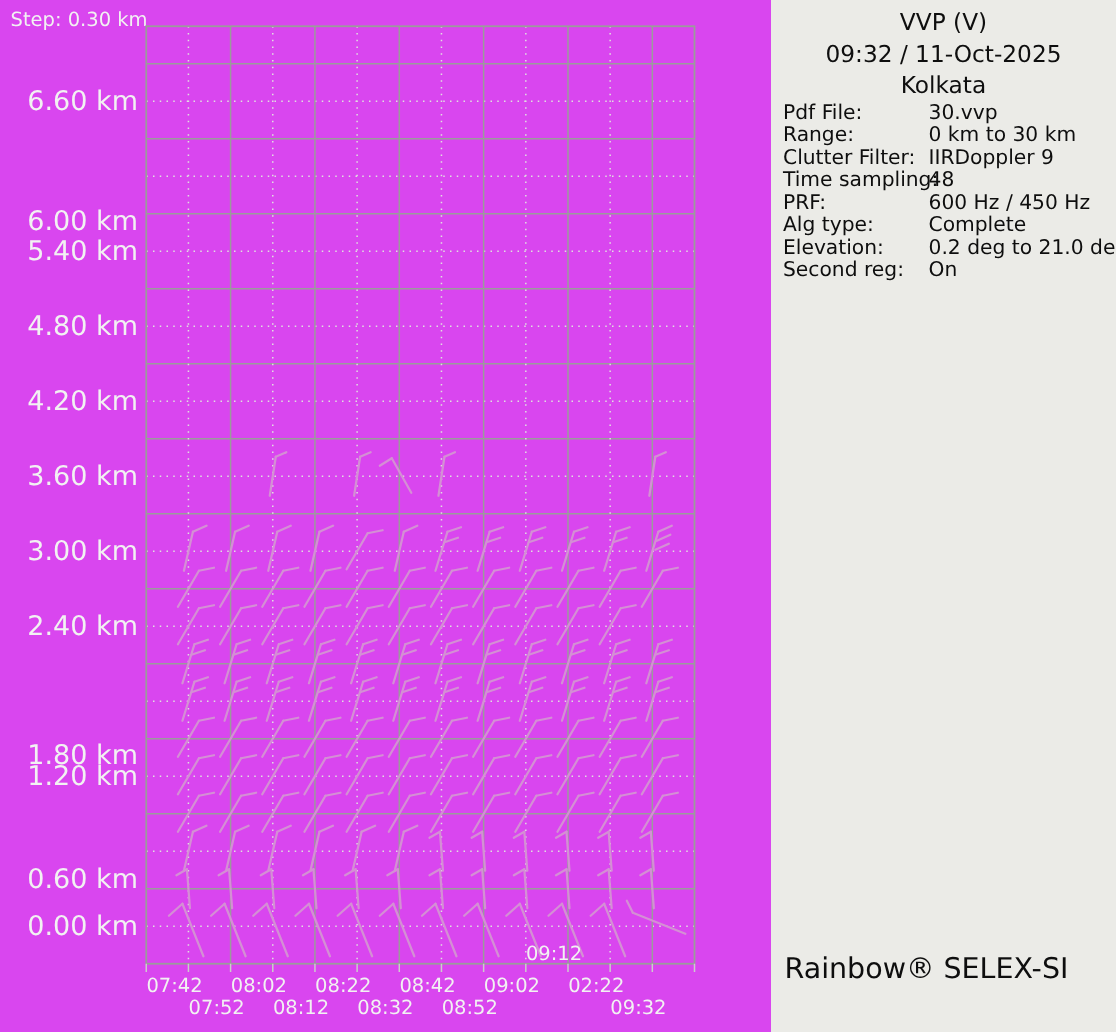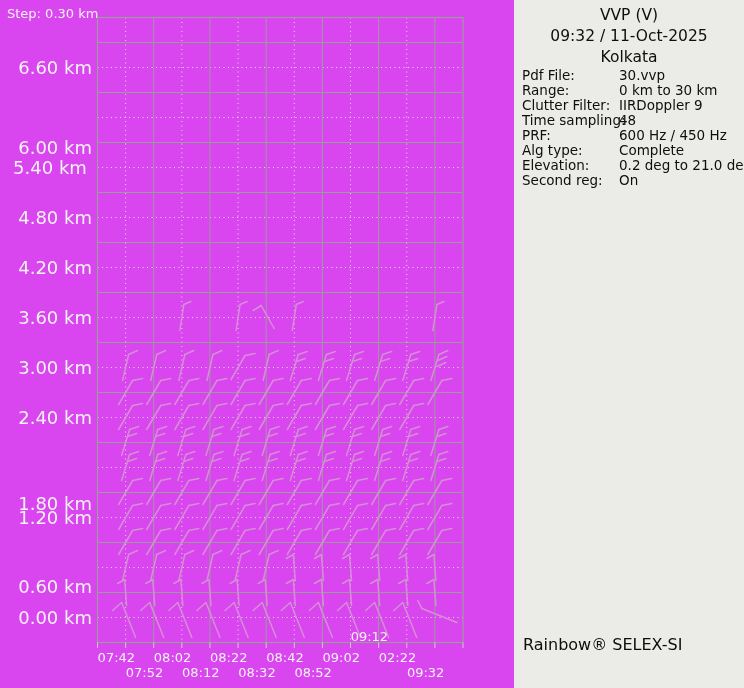--- a/index.html
+++ b/index.html
@@ -31,21 +31,21 @@
   .panel-header{
     margin-top:5px;text-align:center;font-size:15.5px;line-height:21px;color:#0e0e0e;
   }
   #panel-details{
     position:absolute;left:8px;top:68px;right:2px;font-size:13.5px;
   }
   .detail-row{display:flex;line-height:15px;white-space:nowrap;}
   .detail-label{width:97px;flex:0 0 auto;}
   .detail-value{flex:1 1 auto;}
   .panel-footer{
-    position:absolute;left:9px;top:635px;font-size:16px;color:#0e0e0e;white-space:nowrap;
+    position:absolute;left:9px;top:635px;font-size:19px;color:#0e0e0e;white-space:nowrap;
   }
 </style>
 </head>
 <body>
 
 <div class="screen">
 
   <div class="step-label">Step: 0.30 km</div>
 
   <svg id="plot-svg" width="744" height="688">
@@ -673,21 +673,21 @@
       </g>
       <g>
         <line x1="456.8846153846154" y1="622.5" x2="421.8846153846154" y2="608.5" stroke="#d48fd4" stroke-width="1.5" stroke-linecap="round"></line>
         <line x1="421.8846153846154" y1="608.5" x2="417.8846153846154" y2="600.5" stroke="#d48fd4" stroke-width="1.5" stroke-linecap="round"></line>
       </g>
     </svg>
 
   <div id="y-labels">
       <div class="ylab" style="left: 8px; top: 59.5px;">6.60 km</div>
       <div class="ylab" style="left: 8px; top: 100px; margin-top: 40px;">6.00 km</div>
-      <div class="ylab" style="left: 8px; top: 159.5px; text-align: center;">5.40 km</div>
+      <div class="ylab" style="left: 8px; top: 159.5px;">5.40 km</div>
       <div class="ylab" style="left: 8px; top: 209.5px;">4.80 km</div>
       <div class="ylab" style="left: 8px; top: 259.5px;">4.20 km</div>
       <div class="ylab" style="left: 8px; top: 309.5px;">3.60 km</div>
       <div class="ylab" style="left: 8px; top: 359.5px;">3.00 km</div>
       <div class="ylab" style="left: 8px; top: 409.5px;">2.40 km</div>
       <div class="ylab" style="left: 8px; top: 459.5px; margin-top: 36px;">1.80 km</div>
       <div class="ylab" style="left: 8px; top: 509.5px;">1.20 km</div>
       <div class="ylab" style="left: 8px; top: 559.5px; margin-top: 19px;">0.60 km</div>
       <div class="ylab" style="left: 8px; top: 609.5px;">0.00 km</div>
     </div>

